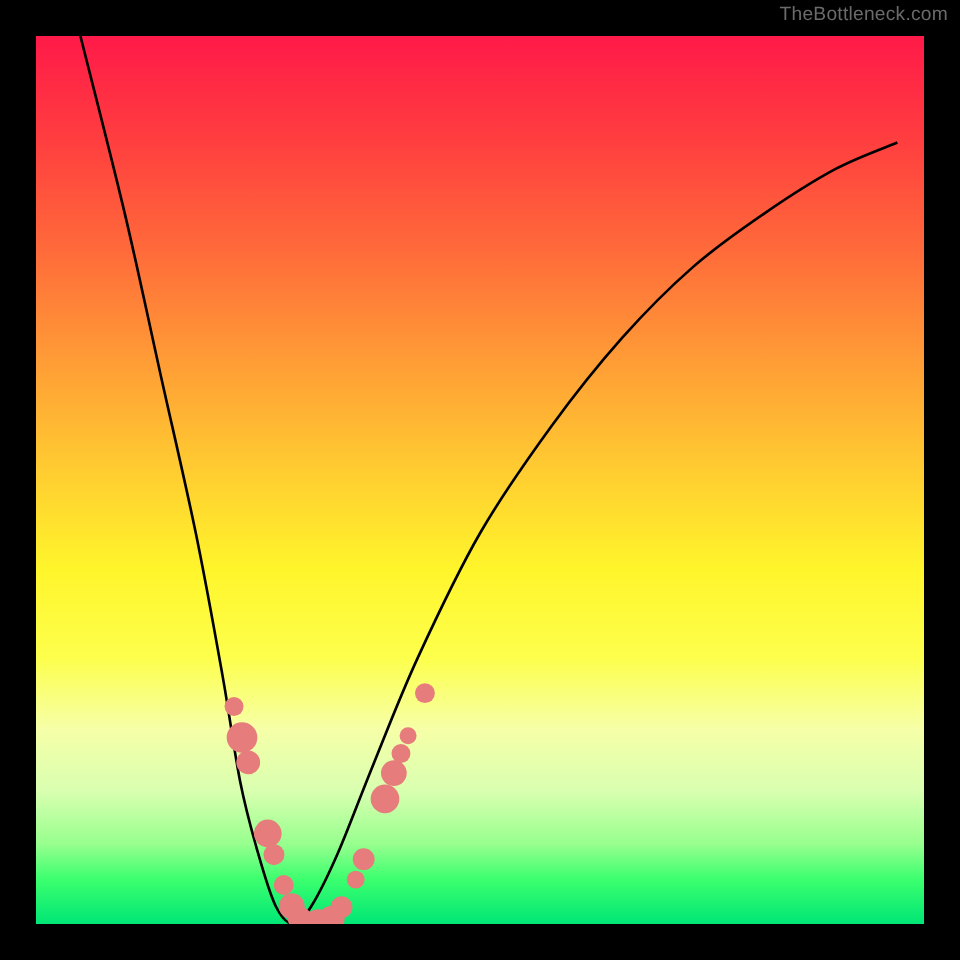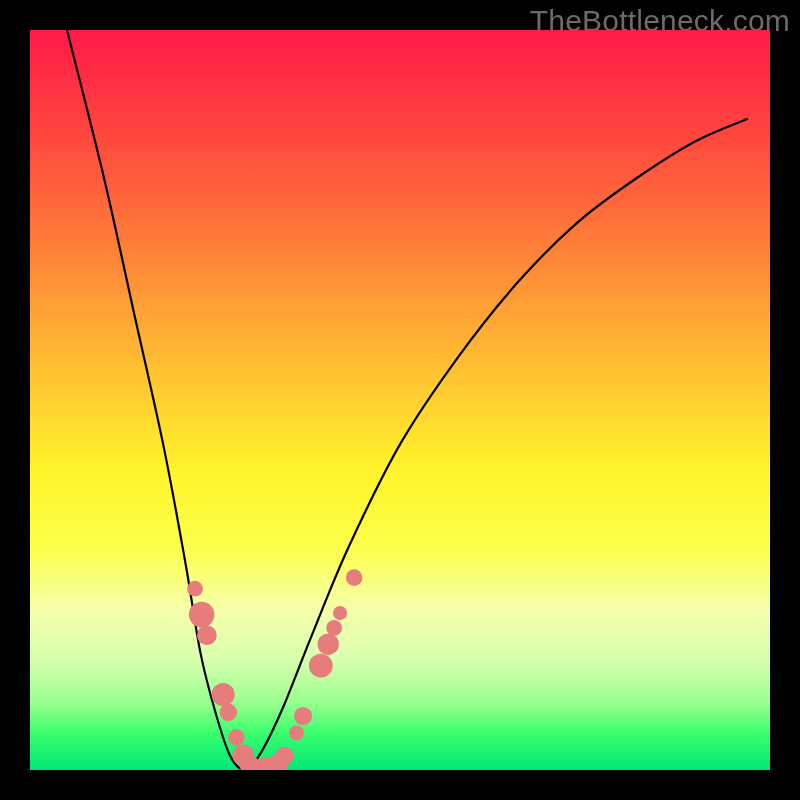--- a/index.html
+++ b/index.html
@@ -39,21 +39,21 @@
       #97ff8e 91%,
       #3bff6e 95%,
       #00e676 100%
     );
   }
   .watermark {
     position: absolute;
     top: 4px;
     right: 10px;
     color: #6b6b6b;
-    font-size: 30px;
+    font-size: 16px;
     font-weight: 500;
     letter-spacing: 0.2px;
     user-select: none;
   }
   svg.curve {
     position: absolute;
     top: 0;
     left: 0;
     pointer-events: none;
   }

